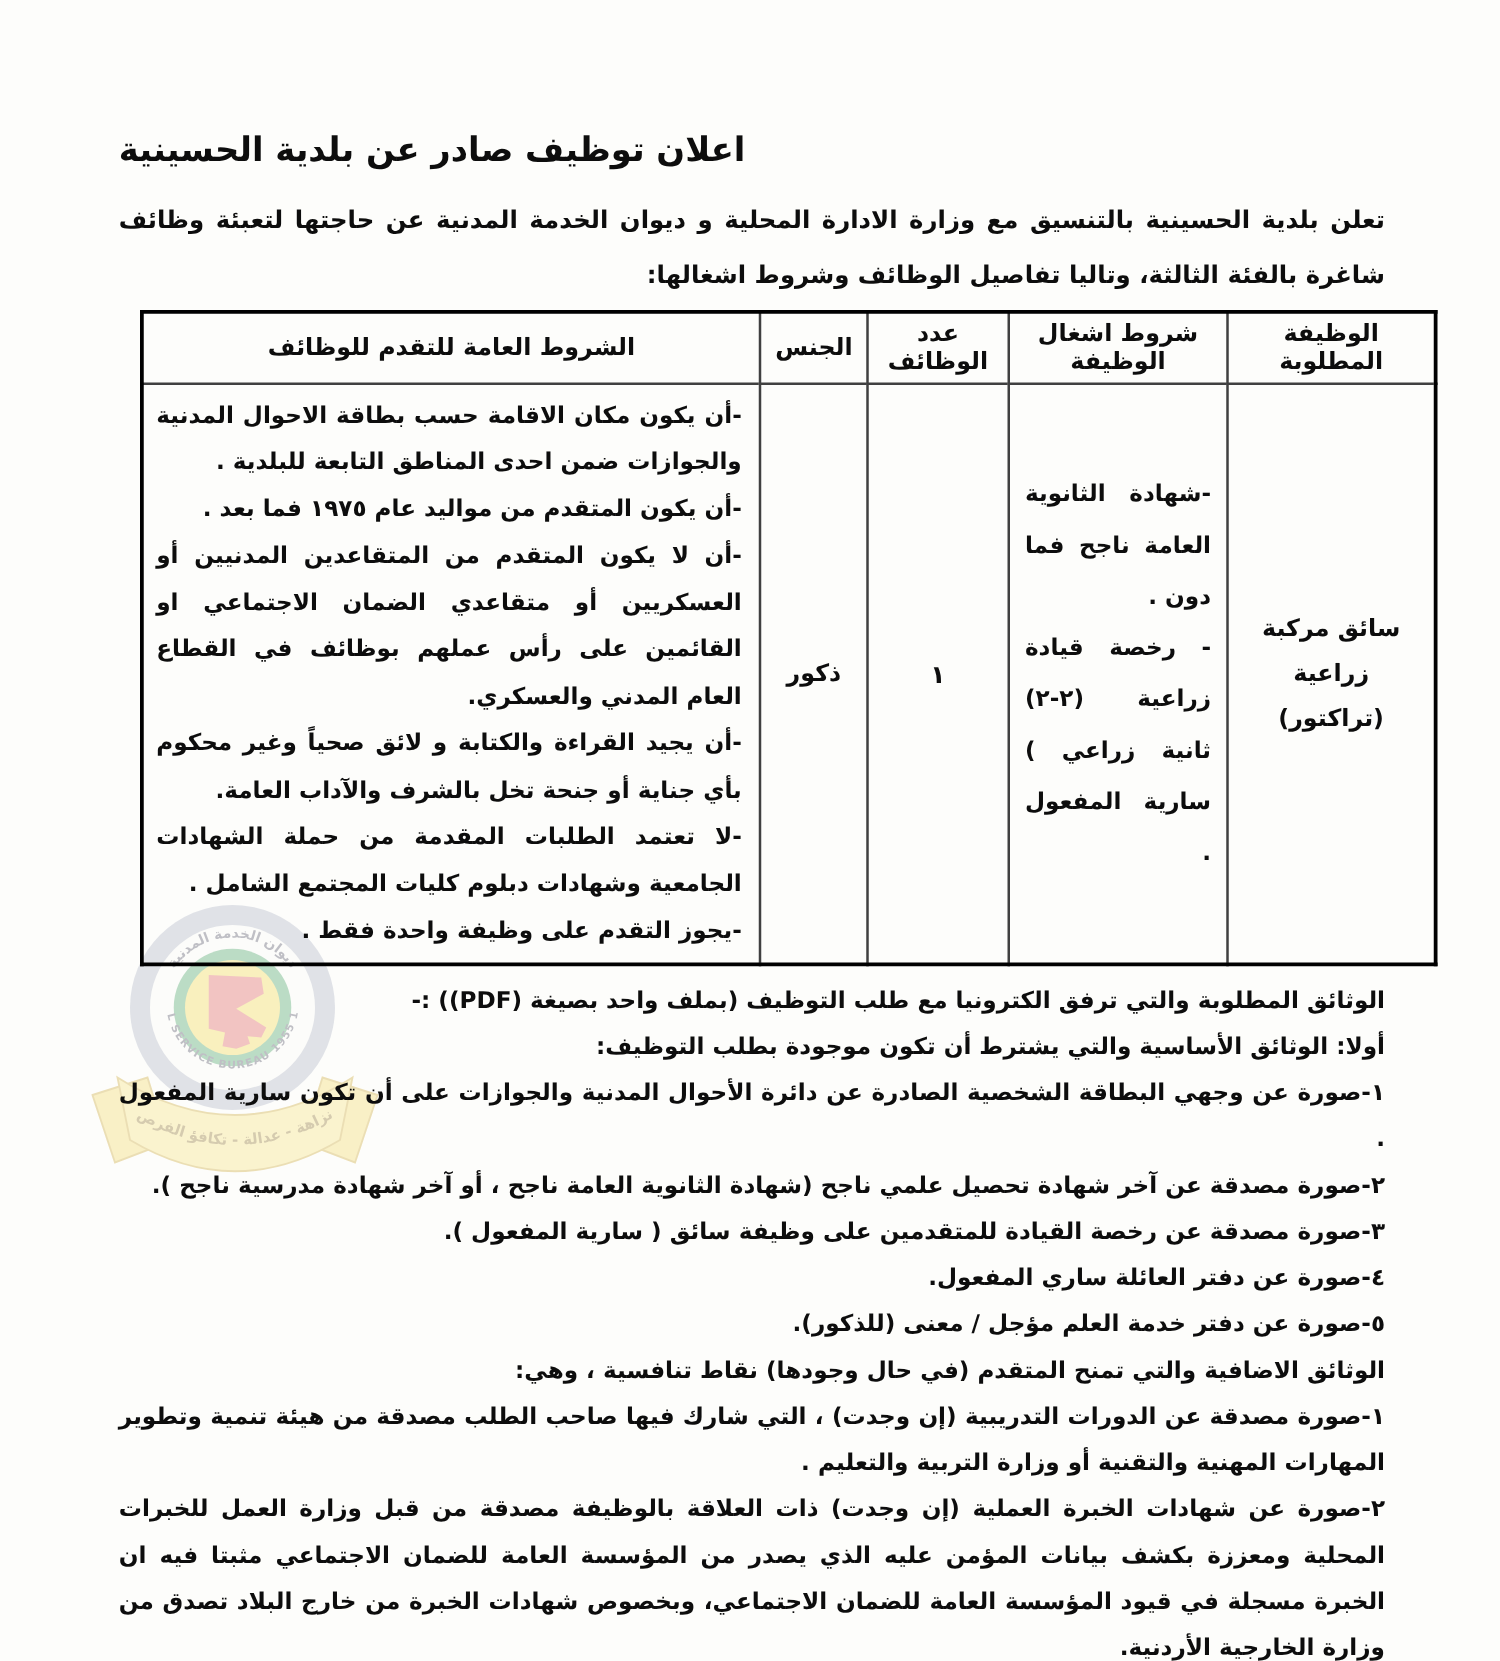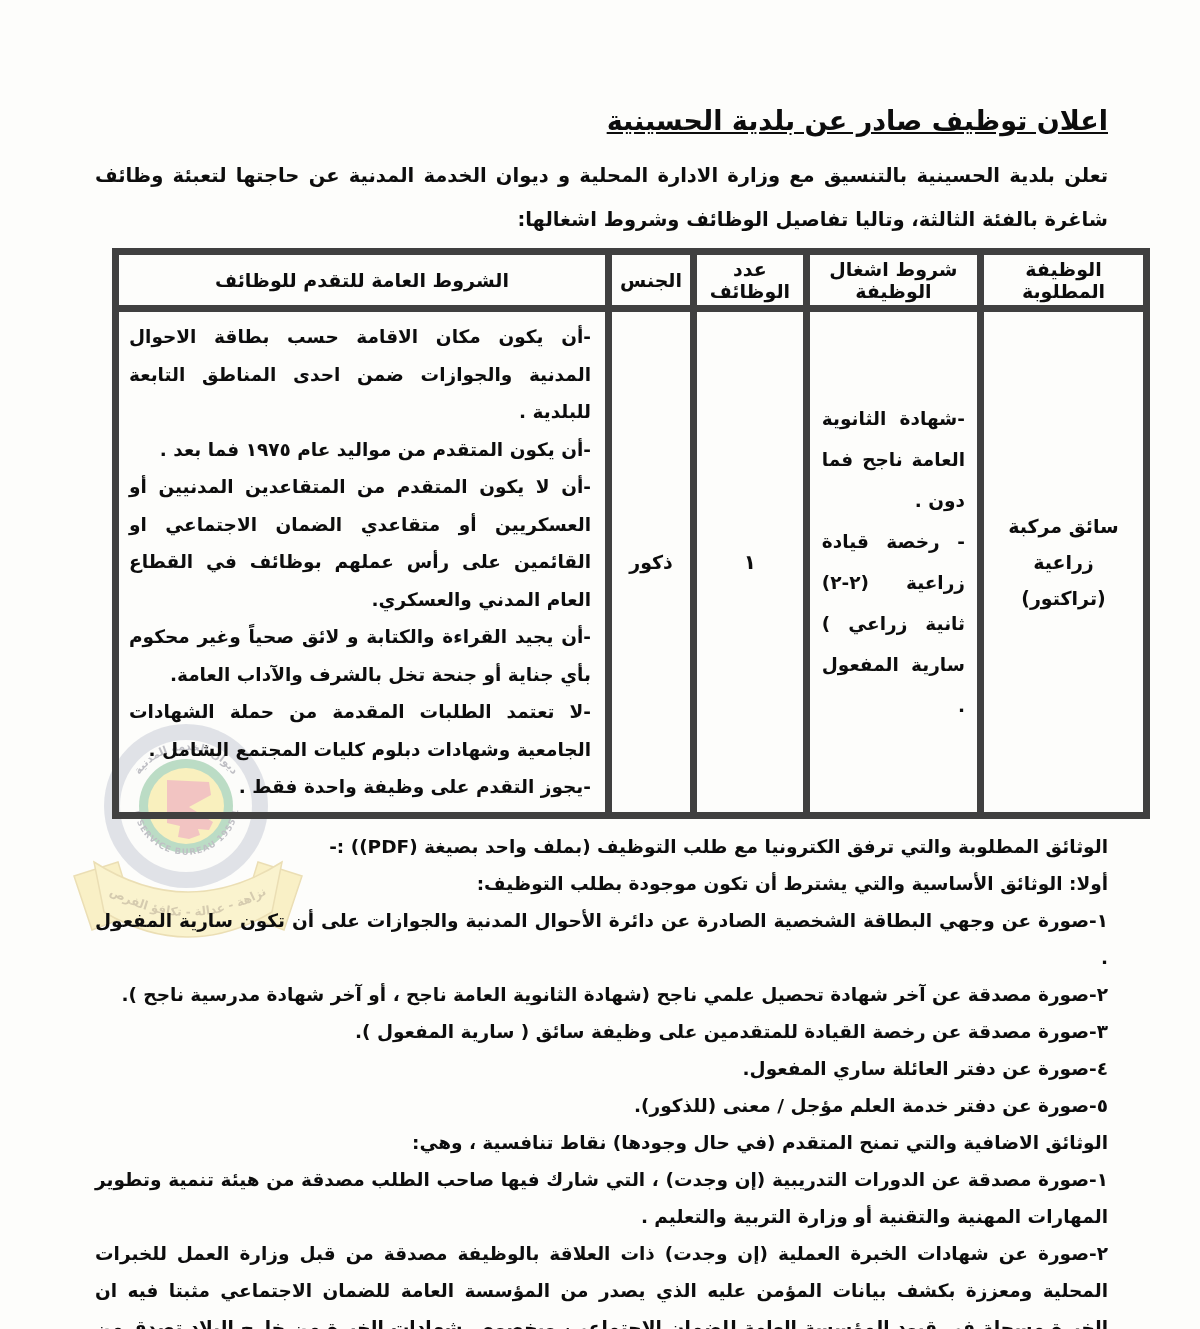--- a/index.html
+++ b/index.html
@@ -4,28 +4,28 @@
 <style>
   * { margin:0; padding:0; box-sizing:border-box; }
   html,body { background:#ffffff; }
   .page {
     position:relative; width:1200px; height:1329px; margin:0 auto;
     background:#fdfdfb; overflow:hidden; direction:rtl;
     font-family:"DejaVu Sans", sans-serif; font-weight:bold; color:#0d0d0d;
   }
   .watermark { position:absolute; left:60px; top:716px; z-index:0; }
   .content { position:relative; z-index:1; padding:100px 92px 0 95px; }
-  .title { text-align:right; font-size:27px; line-height:42px;text-decoration:underline; }
+  .title { text-align:left; font-size:27px; line-height:42px; }
   .intro { margin-top:12px; font-size:19.5px; line-height:44px; text-align:justify; }
   table.jobs {
     border-collapse:collapse; table-layout:fixed;
     width:1038px; margin-top:6px; margin-right:-42px;
     border:3px solid #000;
   }
-  table.jobs th, table.jobs td { border:7px solid #404040; }
+  table.jobs th, table.jobs td { border:2px solid #404040; }
   table.jobs th { font-size:19px; height:57px; text-align:center; font-weight:bold; }
   td.c-job     { width:162px; text-align:center; vertical-align:middle; font-size:19px; line-height:36px; padding:12px 14px; }
   td.c-cond    { width:202px; vertical-align:middle; font-size:18.5px; line-height:41px; padding:0 12px; text-align:justify;margin-left:28px; }
   td.c-count   { width:110px; text-align:center; vertical-align:middle; font-size:20px; }
   td.c-gender  { width:83px;  text-align:center; vertical-align:middle; font-size:19px; }
   td.c-general { width:481px; vertical-align:middle; font-size:18.5px; line-height:37.5px; padding:6px 14px 6px 10px; text-align:justify; }
   table.jobs td { height:346px; }
   .docs { margin-top:9px; font-size:18.5px; line-height:37px; text-align:justify; }
   .docs div { text-align:justify; }
   .seal-text { fill:#4a4a5e; }

